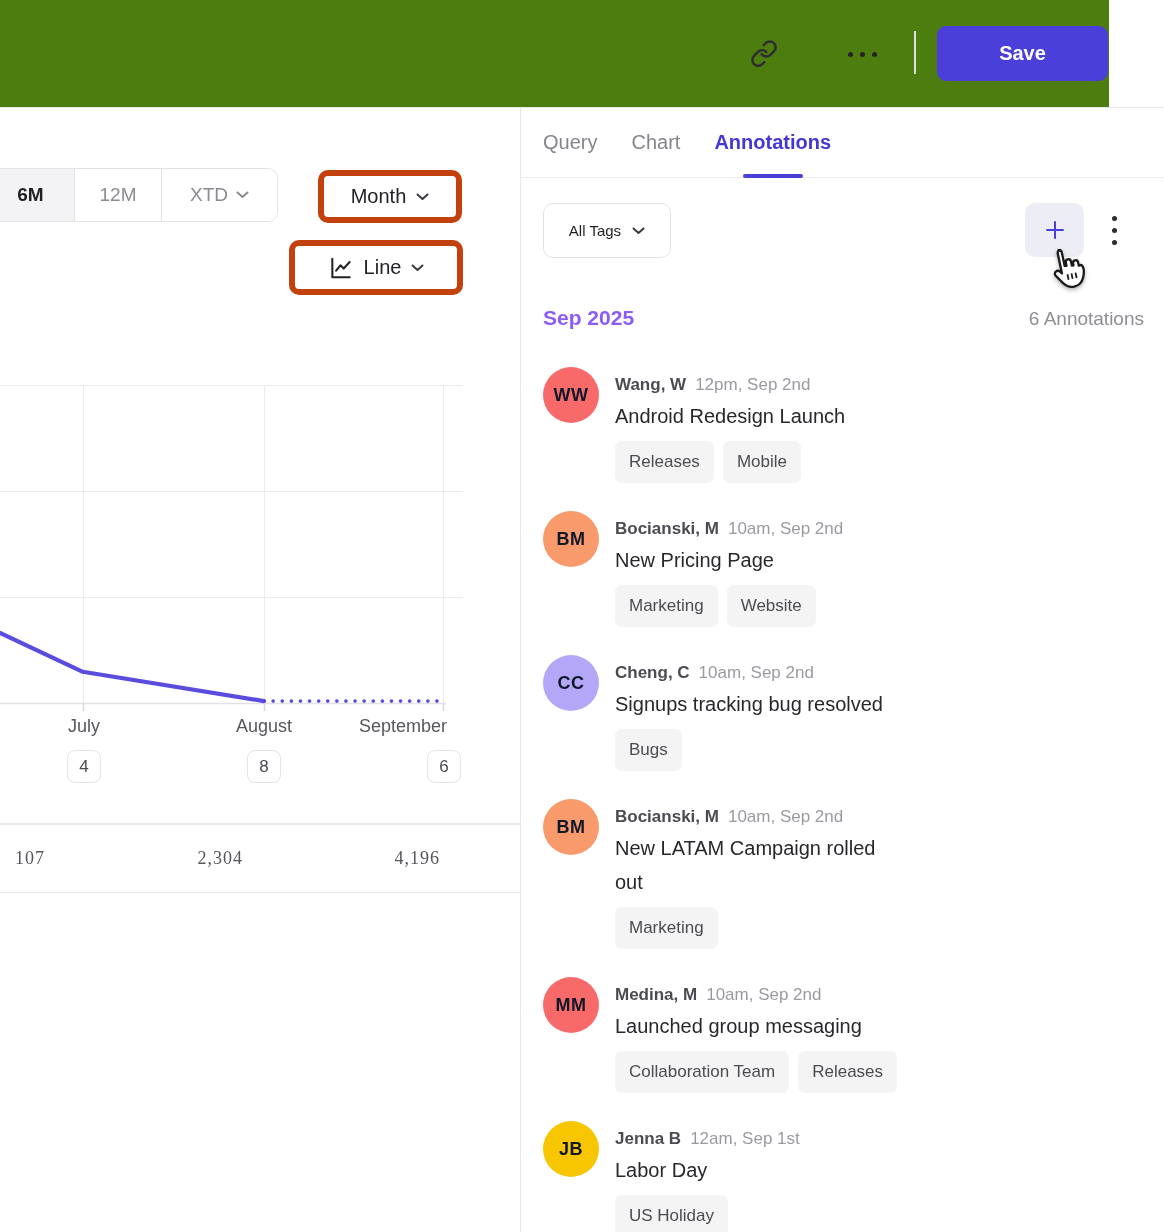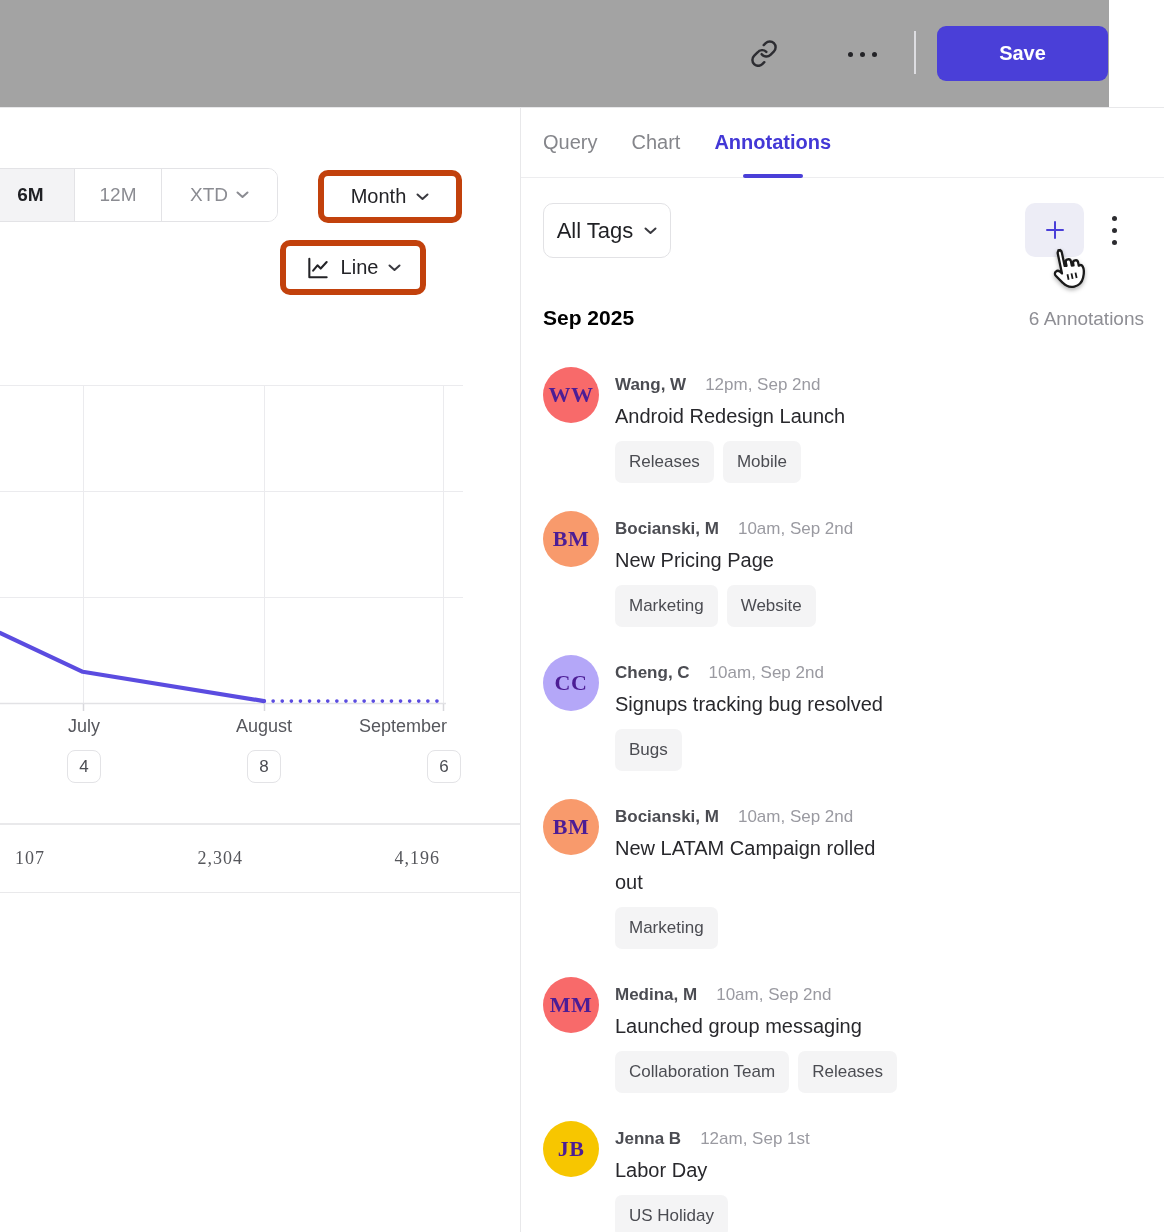--- a/index.html
+++ b/index.html
@@ -1,21 +1,21 @@
 <!DOCTYPE html>
 <html><head>
 <meta charset="utf-8">
 <style>
   * { margin:0; padding:0; box-sizing:border-box; }
   html,body { width:1164px; height:1232px; background:#fff; overflow:hidden;
     font-family:"Liberation Sans", sans-serif; color:#232327; }
   #page { position:relative; width:1164px; height:1232px; }
 
   
-  #topbar { position:absolute; left:0; top:0; width:1109px; height:107px; background:#a3a3a3; }
+  #topbar { position:absolute; left:0; top:0; width:1109px; height:107px; background:#4d7c0f; }
   .icon-btn { position:absolute; display:flex; align-items:center; justify-content:center; cursor:pointer; background:none; border:none; }
   #link-btn { left:744px; top:36px; width:40px; height:36px; }
   #more-btn { left:840px; top:38px; width:44px; height:32px; }
   .hdots { display:flex; gap:7px; }
   .hdots i { width:5px; height:5px; border-radius:50%; background:#232327; }
   #hdr-divider { position:absolute; left:914px; top:31px; width:2px; height:43px; background:#dddde1; }
   #save-btn { position:absolute; left:937px; top:26px; width:171px; height:55px; border:none; border-radius:9px;
     background:#4a3fd8; color:#fff; font-size:20px; font-weight:600; font-family:inherit; cursor:pointer; }
   #page-topline { position:absolute; left:0; top:107px; width:1164px; height:1px; background:#e8e8ea; }
 
@@ -27,21 +27,21 @@
   .seg { display:flex; align-items:center; justify-content:center; gap:8px; font-size:19px; color:#8b8c92;
     background:#fff; border:none; border-left:1px solid #e3e3e6; font-family:inherit; cursor:pointer; }
   .seg:first-child { border-left:none; }
   .seg.active { background:#f3f3f5; color:#1f2024; font-weight:600; }
   .seg.w1 { width:87px; } .seg.w2 { width:87px; } .seg.w3 { width:116px; }
 
   .pill-btn { position:absolute; display:flex; align-items:center; justify-content:center; gap:10px;
     border:6px solid #c2410c; border-radius:10px; background:#fff; font-size:20px; color:#232327;
     font-family:inherit; cursor:pointer; }
   #month-btn { left:318px; top:62px; width:144px; height:53px; }
-  #linetype-btn { left:280px; top:132px; width:146px; height:55px; }
+  #linetype-btn { left:289px; top:132px; width:174px; height:55px; }
 
   svg.chev { width:13px; height:8px; }
   svg.chev polyline { fill:none; stroke:#3a3a40; stroke-width:2; stroke-linecap:round; stroke-linejoin:round; }
   .seg svg.chev polyline { stroke:#8b8c92; }
 
   #trend-svg { position:absolute; left:0; top:277px; }
   .gridline { stroke:#ebebee; stroke-width:1; }
   .axisline { stroke:#e2e2e5; stroke-width:1.5; }
   .tick { stroke:#d8d8dc; stroke-width:1.5; }
 
@@ -67,40 +67,40 @@
     border-bottom:1px solid #ededef; }
   .tab { position:relative; height:70px; display:flex; align-items:center; font-size:20px; color:#85868b;
     cursor:pointer; background:none; border:none; font-family:inherit; }
   .tab.active { color:#4338d6; font-weight:600; }
   .tab .underline { position:absolute; left:50%; transform:translateX(-50%); bottom:0; width:60px; height:4px;
     border-radius:2px; background:#4a3fd8; }
 
   #panel-content { padding:25px 20px 0 22px; }
   #controls-row { display:flex; align-items:flex-start; justify-content:space-between; }
   #alltags-btn { display:flex; align-items:center; justify-content:center; gap:11px; width:128px; height:55px;
-    border:1px solid #e2e2e5; border-radius:10px; background:#fff; font-size:22px; color:#1f2024;
+    border:1px solid #e2e2e5; border-radius:10px; background:#fff; font-size:15px; color:#1f2024;
     font-family:inherit; cursor:pointer; }
   #controls-right { display:flex; align-items:center; }
   #add-btn { width:59px; height:54px; border:none; border-radius:10px; background:#ededf6;
     display:flex; align-items:center; justify-content:center; cursor:pointer; }
   #add-btn svg { width:24px; height:24px; }
   #kebab-btn { width:36px; height:54px; margin-left:12px; margin-right:12px; display:flex; flex-direction:column;
     align-items:center; justify-content:center; gap:7px; background:none; border:none; cursor:pointer; }
   #kebab-btn i { width:5px; height:5px; border-radius:50%; background:#2c2c30; }
 
   #heading-row { margin-top:48px; display:flex; align-items:baseline; justify-content:space-between; }
-  #group-heading { font-size:21px; font-weight:700; color:#000000; }
+  #group-heading { font-size:21px; font-weight:700; color:#8b5cf6; }
   #count-label { font-size:19px; color:#8e8e94; }
 
   #ann-list { margin-top:37px; }
   .ann-item { display:flex; gap:16px; margin-bottom:28px; }
   .avatar { width:56px; height:56px; border-radius:50%; flex:0 0 56px; display:flex; align-items:center;
-    justify-content:center; color:#4c1d95; font-size:22px; font-weight:600; letter-spacing:.5px;font-family:Liberation Serif, serif; }
+    justify-content:center; color:#0f172a; font-size:18px; font-weight:600; letter-spacing:.5px; }
   .ann-body { padding-top:6px; }
-  .ann-meta { display:flex; align-items:center; gap:19px; line-height:24px; }
+  .ann-meta { display:flex; align-items:center; gap:9px; line-height:24px; }
   .ann-author { font-size:17px; font-weight:700; color:#4b4c52; }
   .ann-time { font-size:17px; color:#9a9aa1; }
   .ann-title { font-size:20px; color:#28282c; line-height:34px; margin-top:2px; max-width:280px; }
   .ann-tags { display:flex; gap:9px; margin-top:8px; }
   .tag-pill { background:#f4f4f5; border-radius:7px; padding:9px 14px; font-size:17px; line-height:24px;
     color:#4b4c52; cursor:pointer; }
 
   #cursor { position:absolute; left:1044px; top:244px; pointer-events:none;
     filter:drop-shadow(0 2px 2px rgba(0,0,0,.30)); }
 </style>

